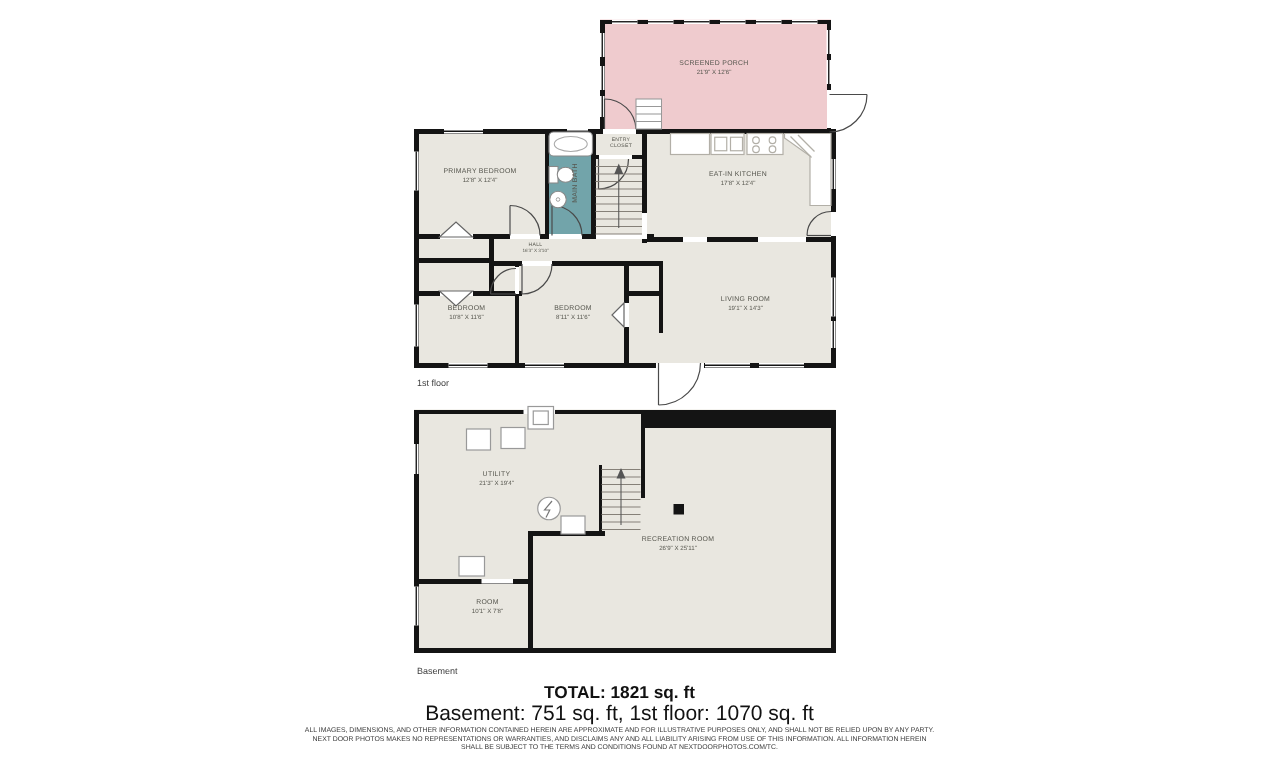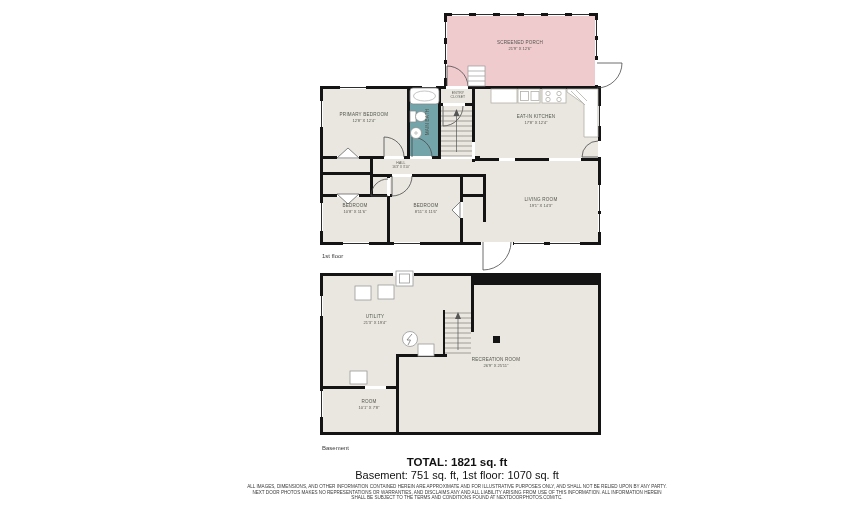--- a/index.html
+++ b/index.html
@@ -1,28 +1,28 @@
 <!DOCTYPE html>
 <html><head>
 <meta charset="utf-8">
 <style>
   html,body{margin:0;padding:0;background:#fff;}
   .canvas{position:relative;width:778px;height:520px;background:#fff;overflow:hidden;
-          font-family:"Liberation Sans", sans-serif;margin-left:44px;}
+          font-family:"Liberation Sans", sans-serif;}
   svg{position:absolute;left:0;top:0;}
   .lbl{position:absolute;transform:translate(-50%,-50%);text-align:center;color:#56564e;white-space:nowrap;z-index:5;}
   .lbl .nm{display:block;font-size:4.6px;letter-spacing:.2px;}
   .lbl .dm{display:block;font-size:4.1px;margin-top:1px;}
   .lbl.tiny .nm{font-size:3.4px;}
   .lbl.tiny .dm{font-size:3.1px;margin-top:0;}
   .lbl.rot{transform:translate(-50%,-50%) rotate(-90deg);}
   .cap{position:absolute;font-size:6px;color:#3c3c3c;z-index:5;}
   .summary{position:absolute;left:0;top:456px;width:826px;text-align:center;color:#111;z-index:5;}
   .sum-total{font-size:11.5px;font-weight:bold;line-height:13px;}
-  .sum-line{font-size:11px;line-height:12px;}
+  .sum-line{font-size:14px;line-height:12px;}
   .sum-fine{font-size:4.6px;line-height:5.6px;color:#3a3a3a;margin-top:3px;}
 </style>
 </head>
 <body>
 
 <div class="canvas">
 
 <svg width="850" height="520" viewBox="0 0 850 520">
 
   <g>

